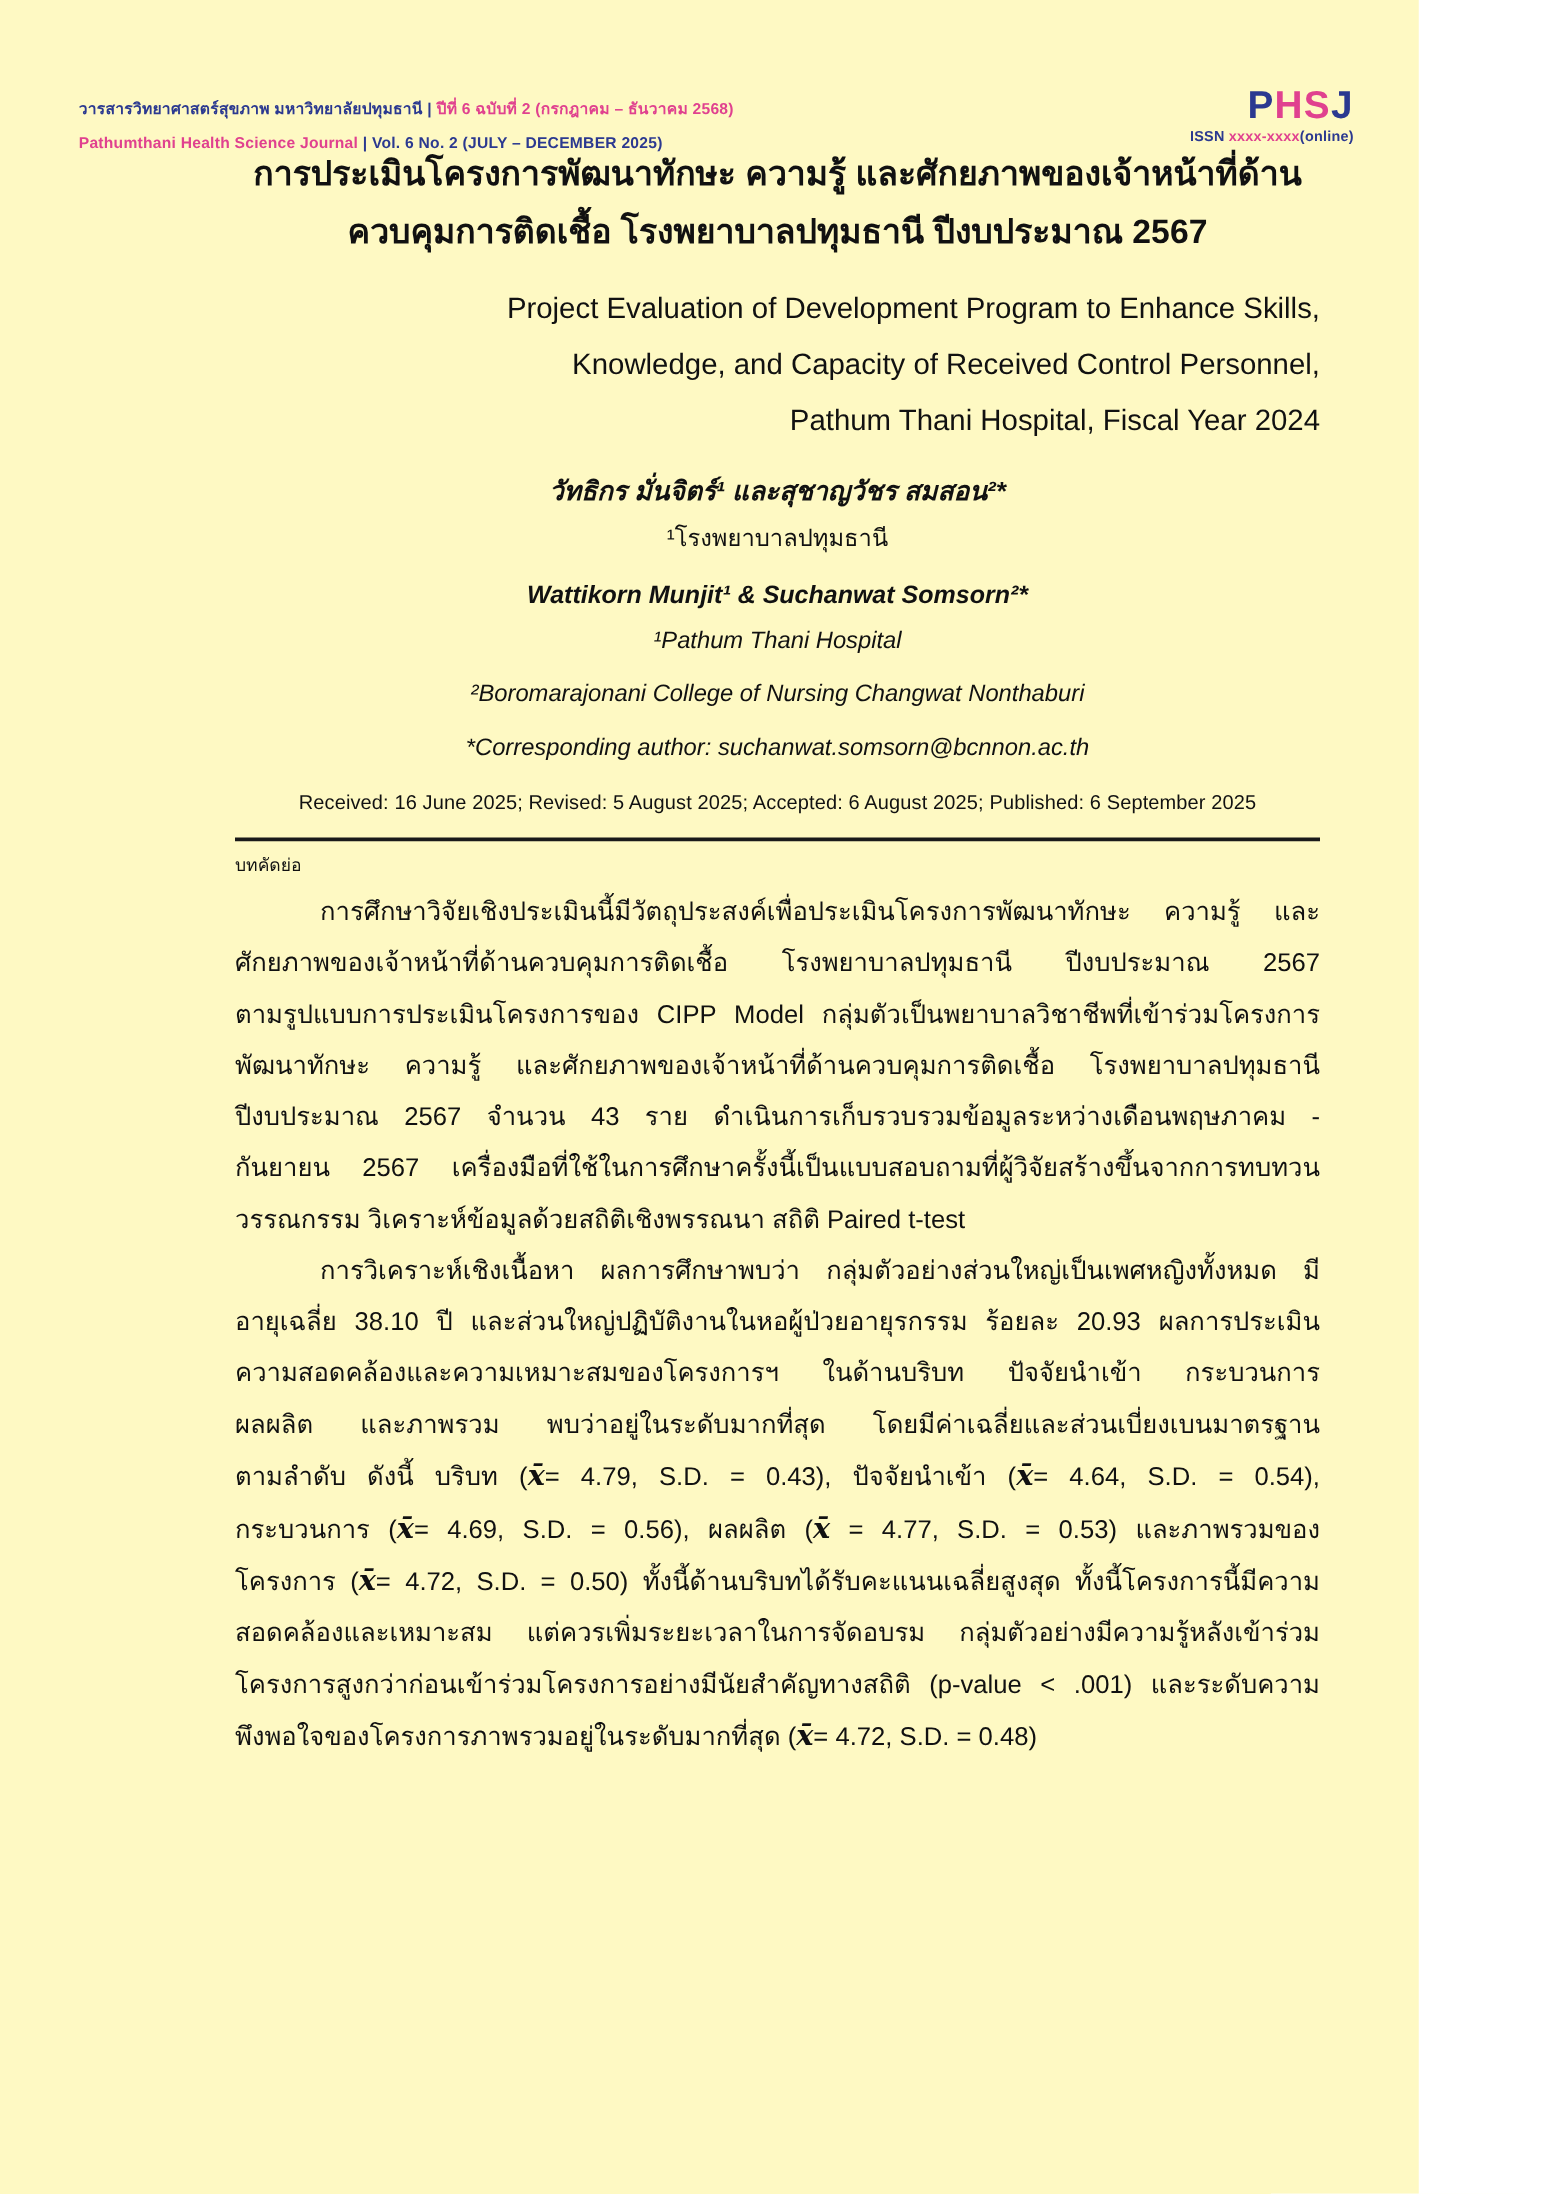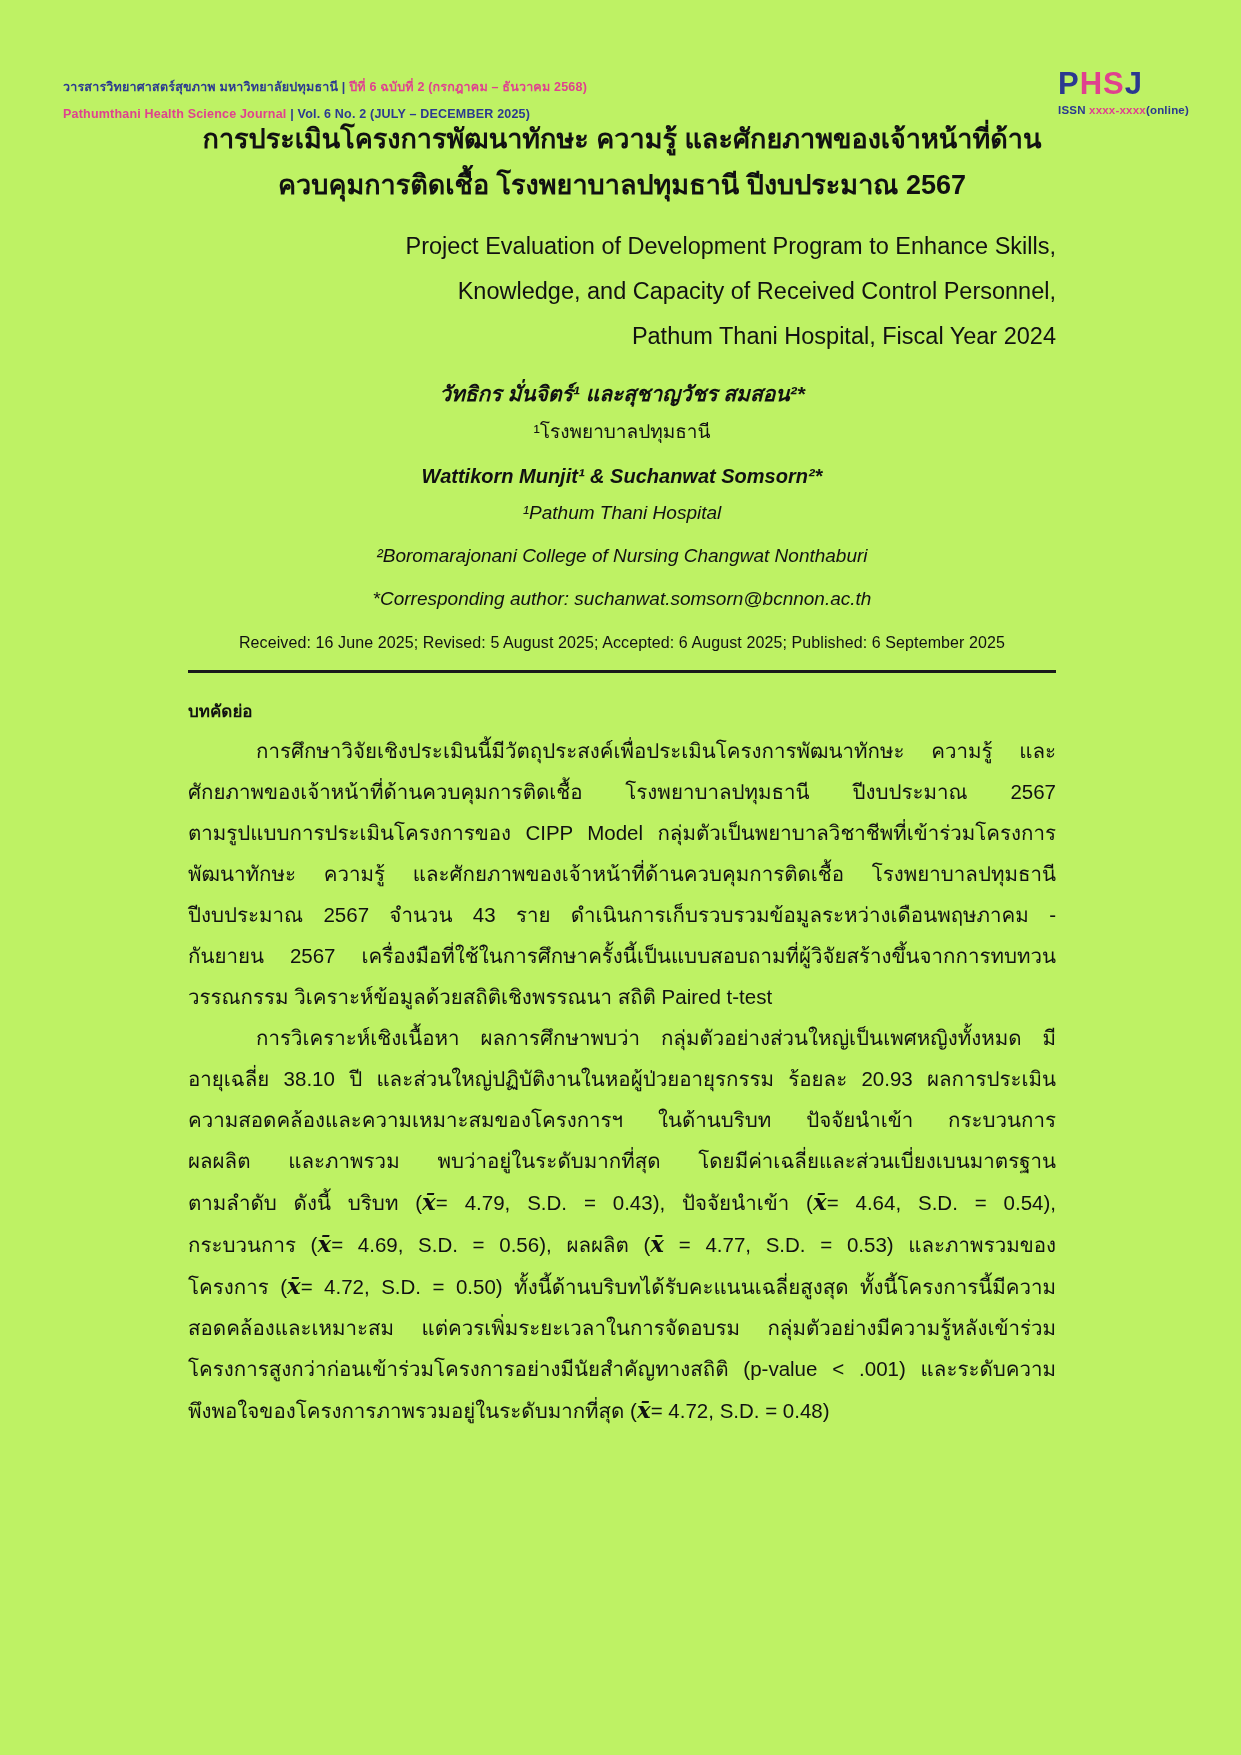--- a/index.html
+++ b/index.html
@@ -1,41 +1,41 @@
 <!DOCTYPE html>
 <html><head>
 <meta charset="utf-8">
 <style>
   html,body { margin:0; padding:0; background:#ffffff; }
   .page {
-    position:relative; width:1241px; height:1755px; background:#bef264;
+    position:relative; width:1135px; height:1755px; background:#fef9c3;
     font-family:"Liberation Sans", sans-serif; color:#111111; overflow:hidden;
   }
   
   .header { position:absolute; top:74px; left:63px; right:52px;
             display:flex; justify-content:space-between; align-items:flex-start; }
   .header-left { font-size:12.5px; font-weight:600; line-height:27px; letter-spacing:0.2px; }
   .navy { color:#2b3990; }
   .pink { color:#e0418f; }
-  .header-right { text-align:left; margin-top:-8px; }
+  .header-right { text-align:right; margin-top:-8px; }
   .logo { font-size:31px; font-weight:800; line-height:36px; letter-spacing:1px; }
   .issn { font-size:11.5px; font-weight:600; margin-top:2px; letter-spacing:0.2px; }
   
   .content { position:absolute; top:0; left:188px; width:868px; padding-top:116px; }
   .title-th { font-size:27px; font-weight:700; line-height:46px; text-align:center; }
   .title-en { font-size:23.5px; font-weight:500; line-height:45px; text-align:right; margin-top:16px; }
   .authors-th { margin-top:20px; font-size:21px; font-weight:700; font-style:italic;
                 text-align:center; line-height:30px; }
   .affil-th { font-size:19px; line-height:45px; text-align:center; }
   .authors-en { margin-top:7px; font-size:20px; font-weight:700; font-style:italic;
                 text-align:center; line-height:30px; }
   .affil-en { font-size:19px; font-style:italic; line-height:43px; text-align:center; }
   .dates { margin-top:14px; font-size:16px; text-align:center; letter-spacing:0.1px; }
   .rule { margin-top:18px; height:3px; background:#1a1a1a; }
-  .abstract-heading { margin-top:24px; font-size:17px; font-weight:700; }
+  .abstract-heading { margin-top:8px; font-size:14px; font-weight:400; }
   .abstract { margin-top:6px; }
   .abs-line { font-size:20.5px; line-height:41px; text-align:justify; text-align-last:justify; }
   .abs-line.last { text-align-last:left; }
   .abs-line.indent { text-indent:68px; }
   .xbar { font-family:"DejaVu Serif", serif; font-style:italic; font-weight:700; font-size:23px; }
 </style>
 </head>
 <body>
 
 <div class="page">

